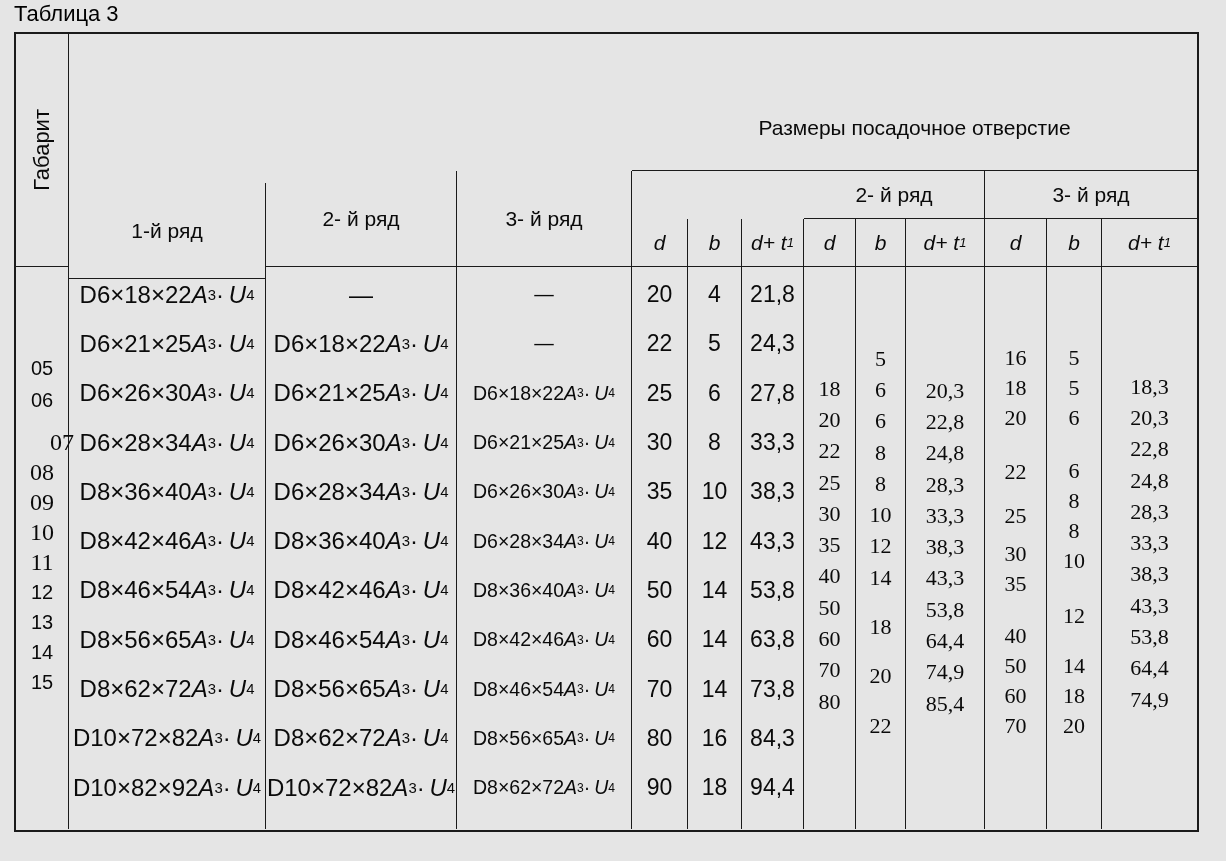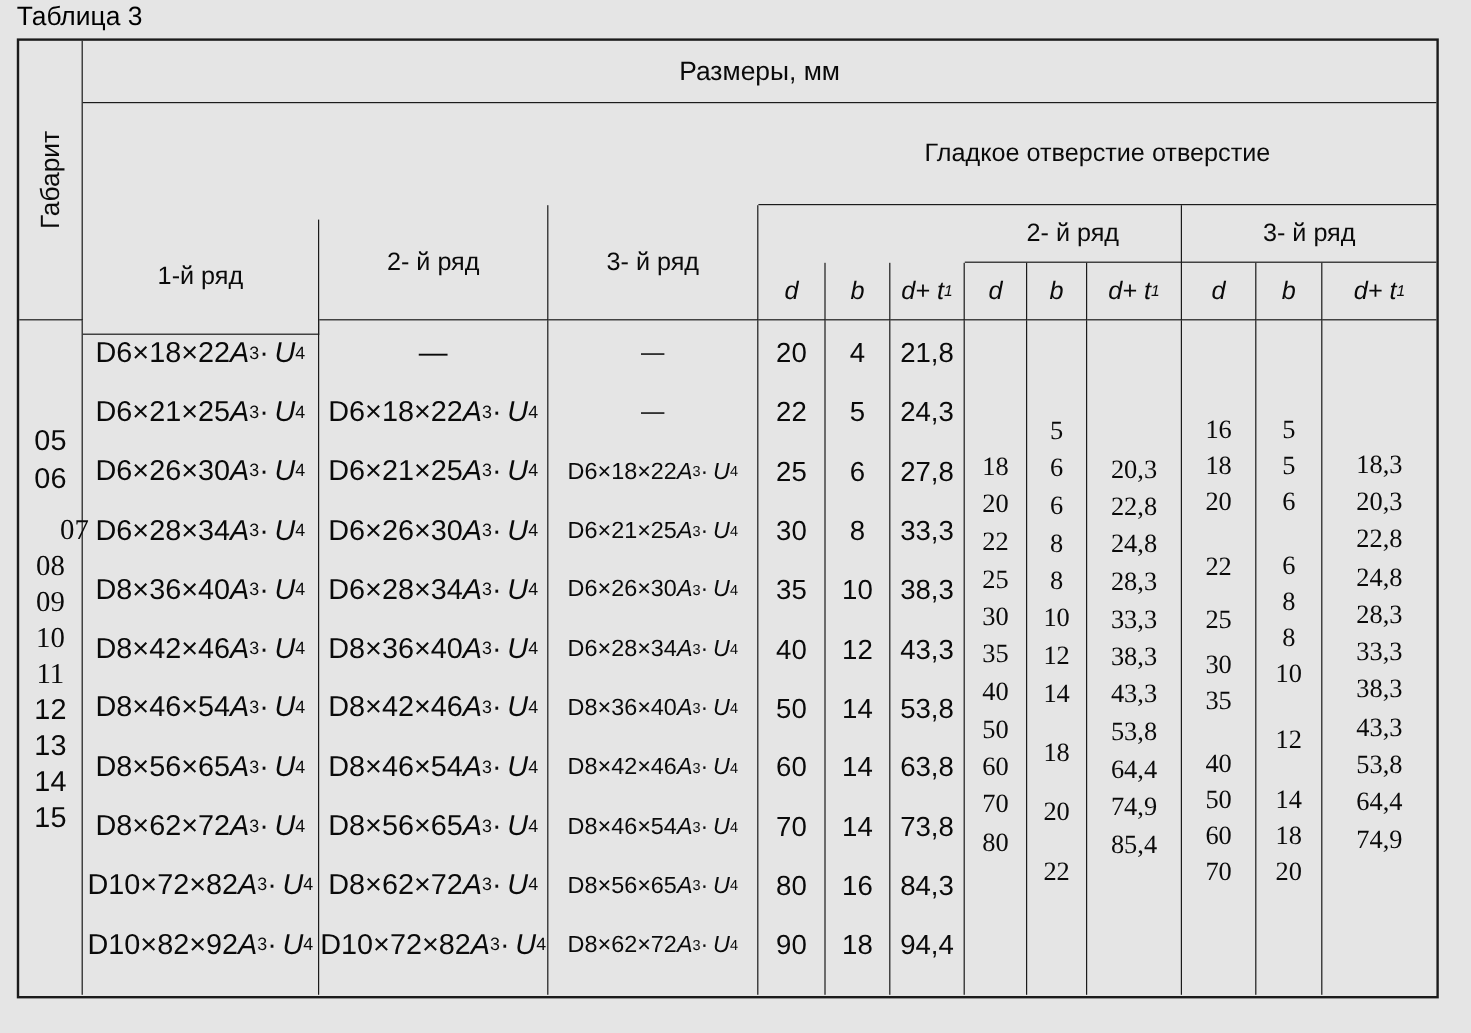--- a/index.html
+++ b/index.html
@@ -47,21 +47,21 @@
   .bc11{left:1031px;width:55px;padding-top:76px;}
   .bc12{left:1086px;width:95px;padding-top:104px;}
   .it{display:flex;align-items:center;justify-content:center;flex:none;}
   
   .bc1 .it,.bc2 .it,.bc3 .it{height:49.3px;font-size:24px;white-space:nowrap;}
   .bc3 .it{font-size:19.5px;}
   .bc4 .it,.bc5 .it,.bc6 .it{height:49.3px;font-size:23px;}
   .desig i{font-style:italic;}
   .desig sub,.fmt sub{font-size:0.62em;}
   
-  .bc0 .it{height:30px;font-size:24px;}
+  .bc0 .it{height:30px;font-size:20px;}
   .bc0 .it:nth-child(2){margin-top:2px;}
   .bc0 .it:nth-child(3){margin-top:12px;margin-left:40px;}
   .bc0 .it:nth-child(n+3):nth-child(-n+7){font-family:"Liberation Serif",serif;font-size:24px;}
   
   .serifcol .it{font-family:"Liberation Serif",serif;font-size:22px;}
   .bc7 .it,.bc8 .it,.bc9 .it,.bc12 .it{height:31.3px;}
   .bc10 .it,.bc11 .it{height:30px;}
   .bc8 .it:nth-child(9),.bc8 .it:nth-child(10),.bc8 .it:nth-child(11){margin-top:18px;}
   .bc10 .it:nth-child(4){margin-top:24px;}
   .bc10 .it:nth-child(5){margin-top:14px;}
@@ -75,23 +75,22 @@
 <body>
 
 <div class="page">
   <div class="caption">Таблица 3</div>
 
   <div class="tbl">
 
     <div class="cell gab-h br bb">
       <span class="vert">Габарит</span>
     </div>
-    <div class="cell sizes bb">Размеры, мм</div>
-
-    <div class="cell smo-h bb">Гладкое отверстие отверстие</div>
+
+    <div class="cell smo-h bb">Размеры посадочное отверстие</div>
 
     <div class="cell spr1 br bb">1-й ряд</div>
     <div class="cell spr2 br bb">2- й ряд</div>
     <div class="cell spr3 br bb">3- й ряд</div>
 
     <div class="cell smr2 br bb">2- й ряд</div>
     <div class="cell smr3 bb">3- й ряд</div>
 
     <div class="cell sub sc1 br bb">d</div>
     <div class="cell sub sc2 br bb">b</div>

